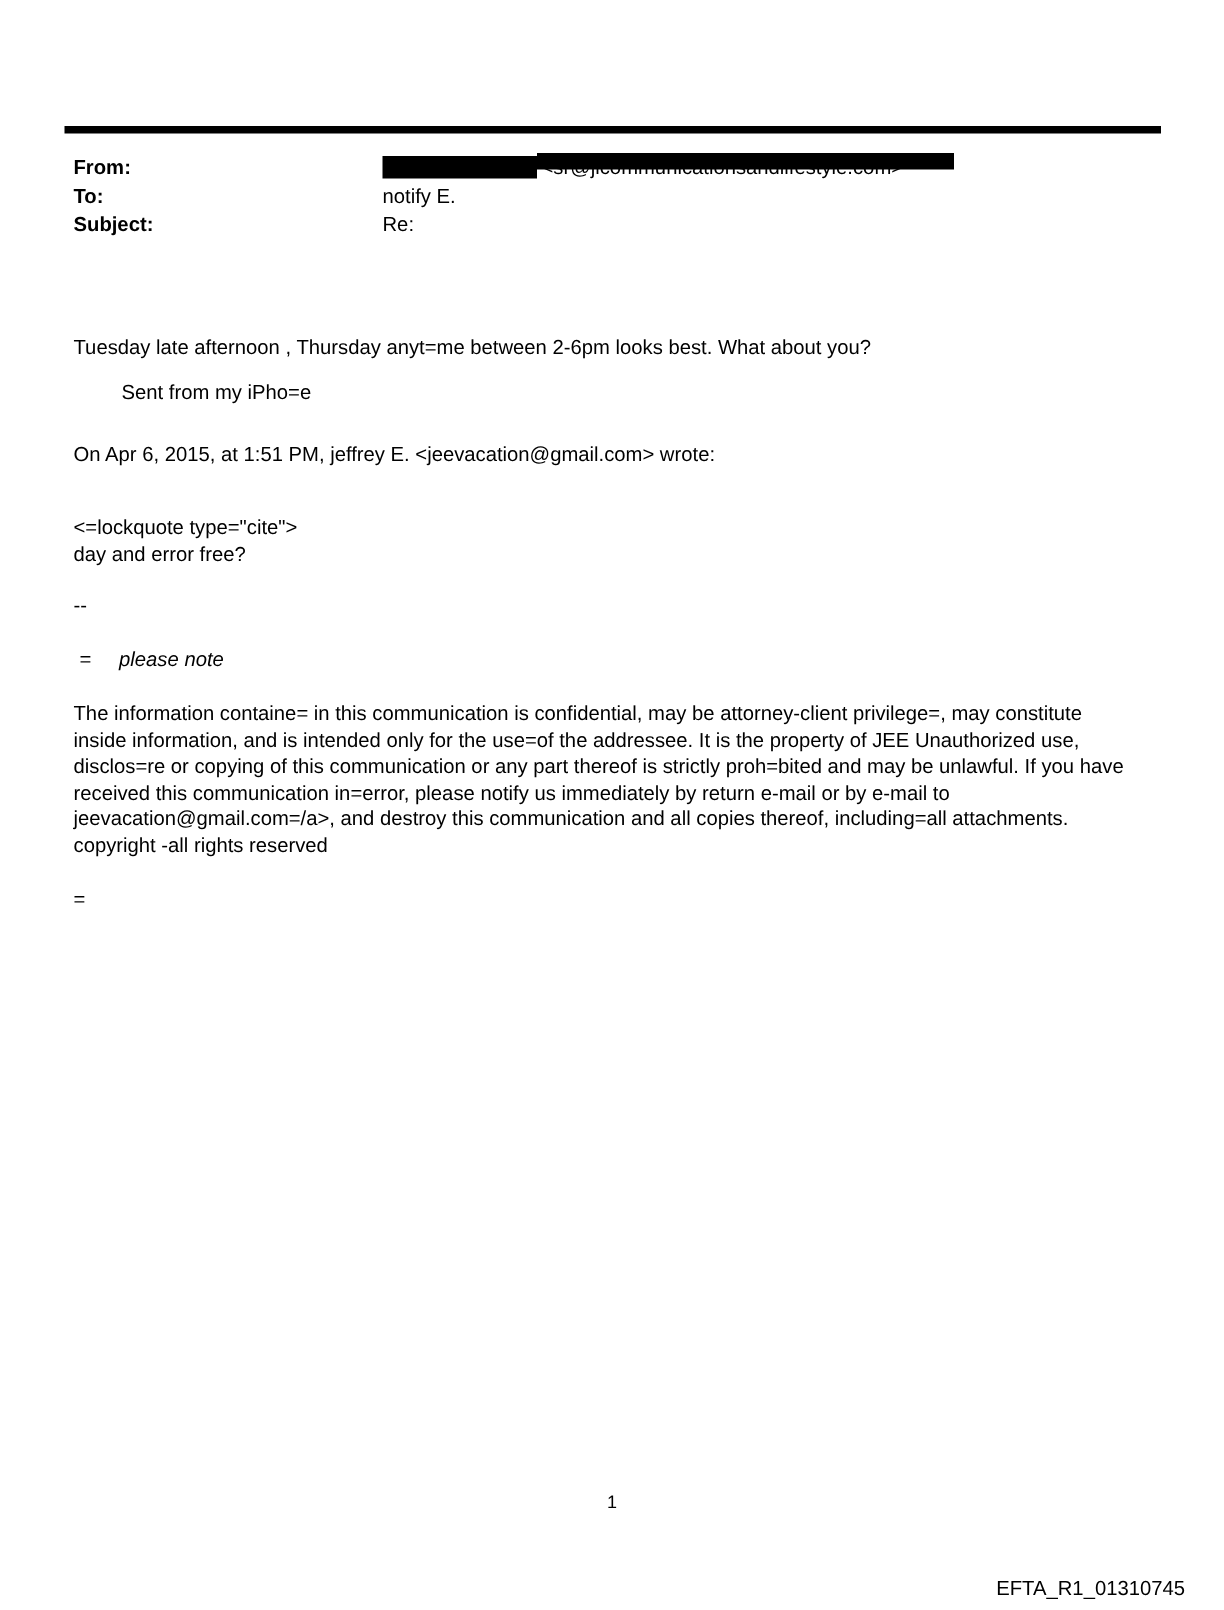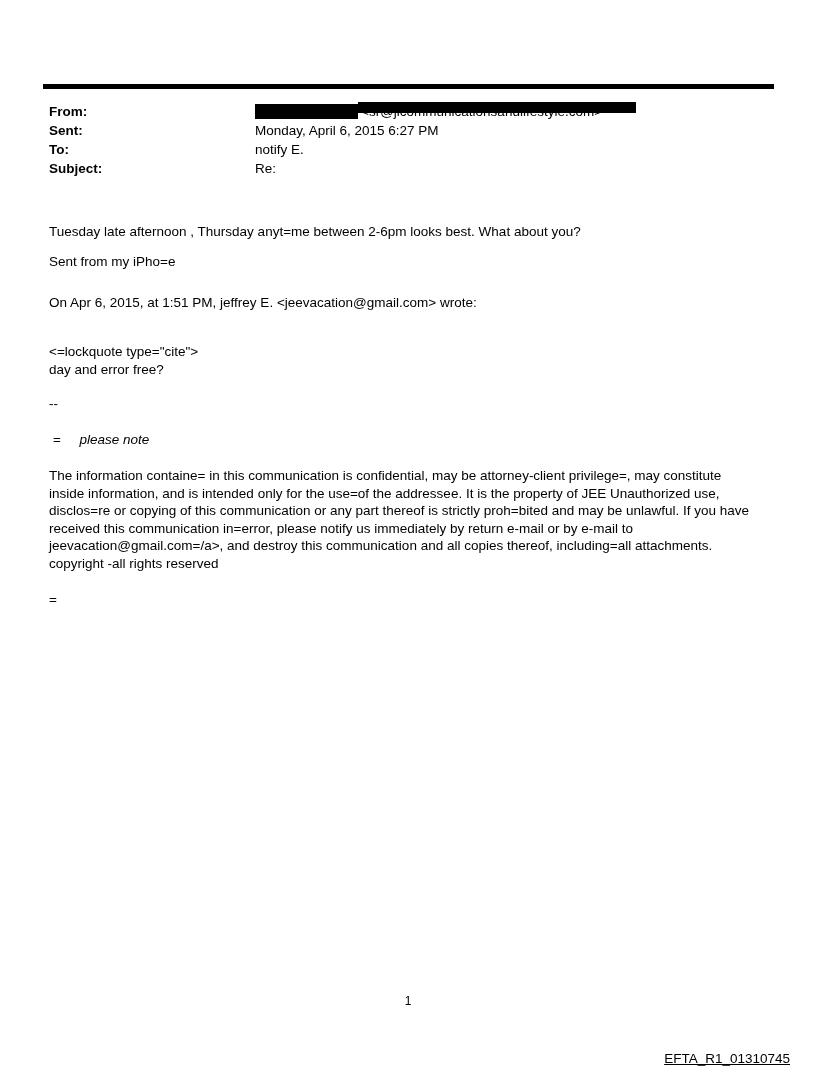--- a/index.html
+++ b/index.html
@@ -75,21 +75,20 @@
     right: 0;
     top: 994px;
     text-align: center;
     font-size: 12px;
   }
   .bates {
     position: absolute;
     right: 26px;
     top: 1051px;
     font-size: 13.5px;
-    text-decoration: underline;
   }
 </style>
 </head>
 <body>
 
 <div class="page">
 
   <div class="top-rule"></div>
 
   <div class="email-header">
@@ -97,36 +96,32 @@
       <span class="header-label">From:</span>
       <span class="header-value from-value">
         <span class="redaction-solid"></span>
         <span class="redacted-email">
           <span>&lt;sr@jlcommunicationsandlifestyle.com&gt;</span>
           <span class="redaction-overlay"></span>
         </span>
       </span>
     </div>
     <div class="header-row">
-      <span class="header-label">Sent:</span>
-      <span class="header-value">Monday, April 6, 2015 6:27 PM</span>
-    </div>
-    <div class="header-row">
       <span class="header-label">To:</span>
       <span class="header-value">notify E.</span>
     </div>
     <div class="header-row">
       <span class="header-label">Subject:</span>
       <span class="header-value">Re:</span>
     </div>
   </div>
 
   <div class="body-text" style="top:223px;">Tuesday late afternoon , Thursday anyt=me between 2-6pm looks best. What about you?</div>
 
-  <div class="body-text" style="top:253px;">Sent from my iPho=e</div>
+  <div class="body-text" style="top:253px;margin-left:32px;">Sent from my iPho=e</div>
 
   <div class="body-text" style="top:288px;margin-top:6px;">On Apr 6, 2015, at 1:51 PM, jeffrey E. &lt;jeevacation@gmail.com&gt; wrote:</div>
 
   <div class="body-text" style="top:343px;">
     <div>&lt;=lockquote type="cite"&gt;</div>
     <div>day and error free?</div>
   </div>
 
   <div class="body-text" style="top:395px;">--</div>
 

